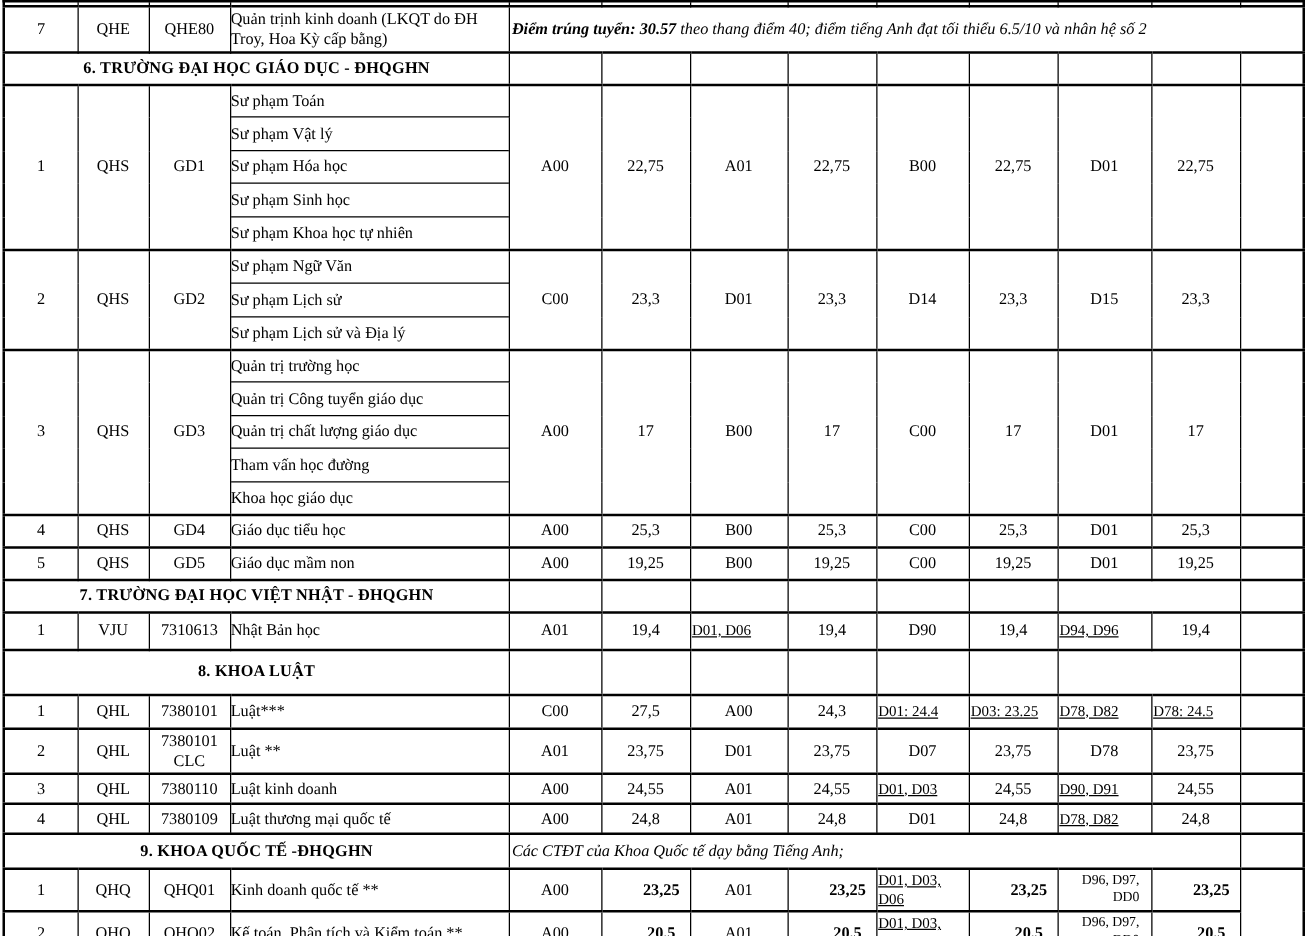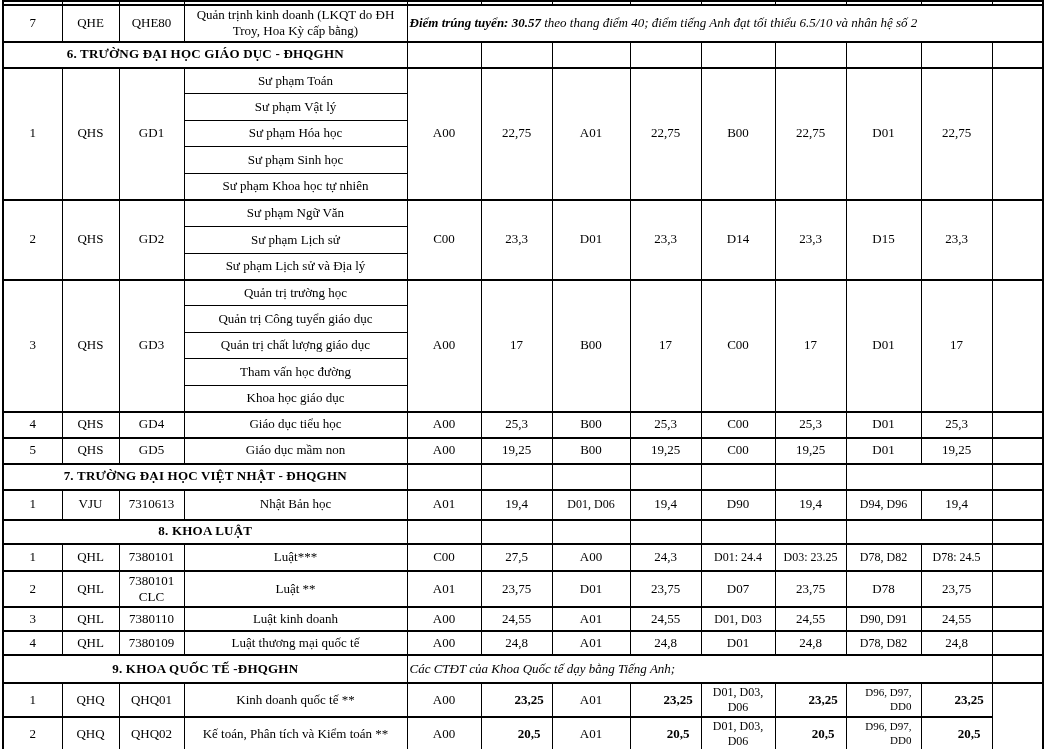--- a/index.html
+++ b/index.html
@@ -23,33 +23,33 @@
     font-size: 13px;
     color: #000;
     vertical-align: middle;
     padding: 1px 2px;
     overflow: hidden;
     line-height: 1.25;
   }
   tr.major > td { border-top: 2px solid #000; }
   tr.sliver > td { border-top: none; padding: 0; height: 2px; }
   .c { text-align: center; }
-  .name { text-align: center; padding: 1px 0; }
+  .name { text-align: left; padding: 1px 0; }
   .sec {
     font-weight: bold;
     text-align: center;
     padding: 2px 5px;
     font-size: 13px;
     letter-spacing: 0.2px;
   }
   .note { text-align: left; font-style: italic; }
   .bi { font-weight: bold; font-style: italic; }
   .i  { font-style: italic; }
   .b  { font-weight: bold; padding-left: 27px; }
-  .blockcell { font-size: 12px; padding: 1px 1px; text-align: center; }
+  .blockcell { font-size: 12px; padding: 1px 1px; text-align: left; text-decoration: underline; }
   .blockwrap { font-size: 11px; padding: 1px 9px; text-align: right; }
 </style>
 </head>
 <body>
 
 <div class="page">
 <table class="score-table">
   <colgroup>
     <col style="width:59px">
         <col style="width:57px">
@@ -237,21 +237,21 @@
     <td class="c">19,4</td>
     <td class="blockcell">D01, D06</td>
     <td class="c">19,4</td>
     <td class="c">D90</td>
     <td class="c">19,4</td>
     <td class="blockcell">D94, D96</td>
     <td class="c">19,4</td>
     <td></td>
   </tr>
 
-  <tr class="major" style="height:24px">
+  <tr class="major" style="height:36px">
     <td class="sec" colspan="4">8. KHOA LUẬT</td>
     <td></td>
           <td></td>
     <td></td>
           <td></td>
     <td></td>
           <td></td>
     <td colspan="2"></td>
     <td></td>
   </tr>

